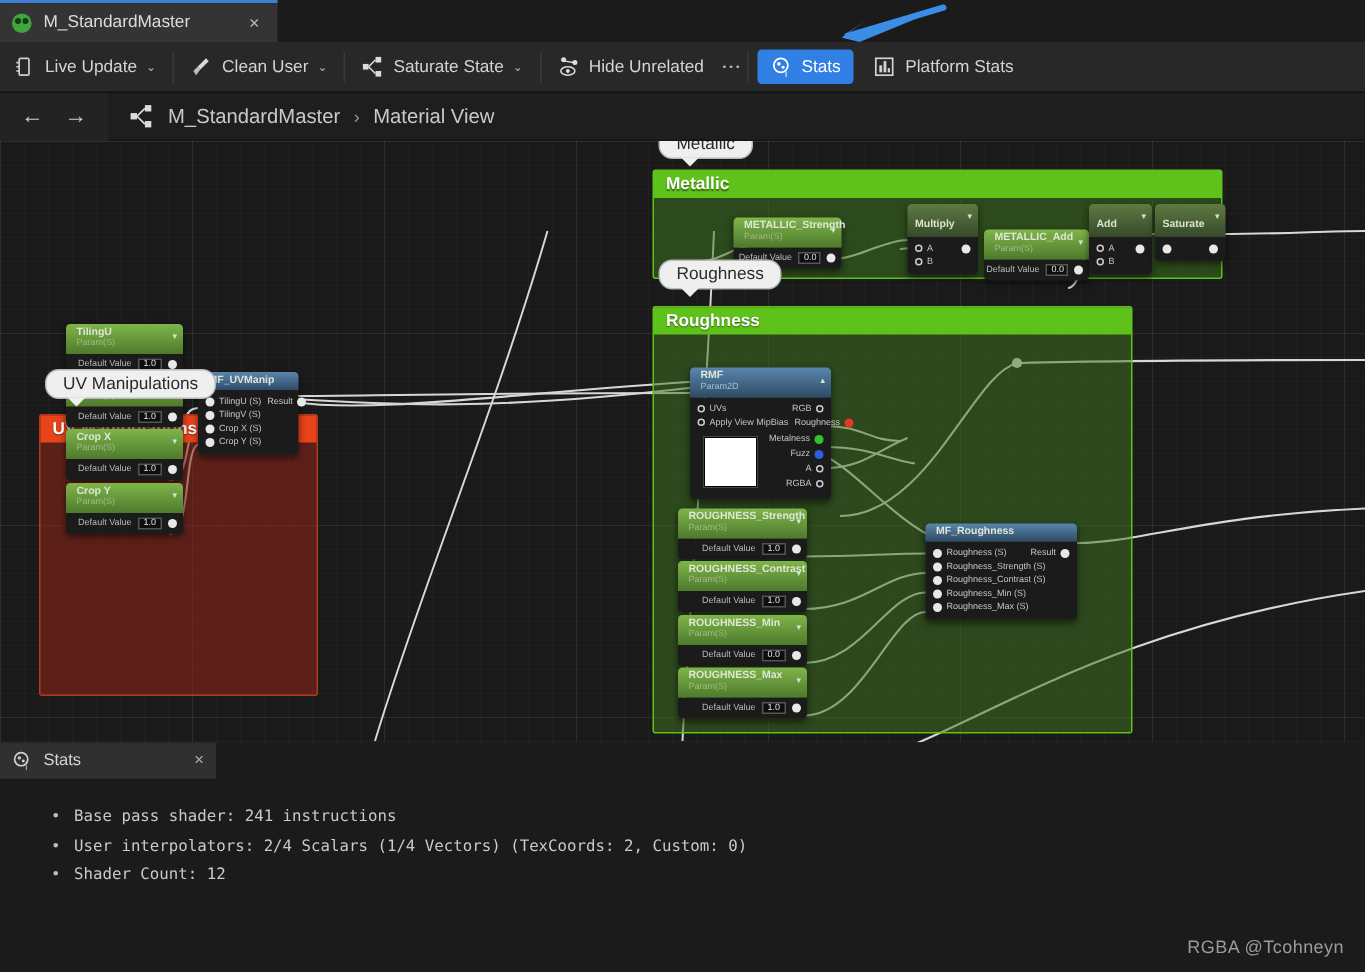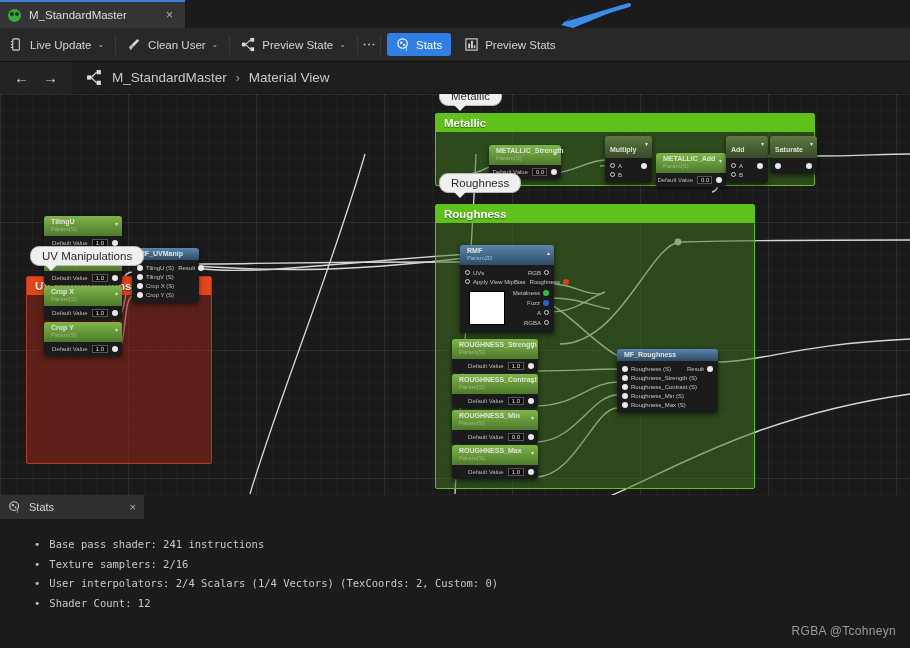--- a/index.html
+++ b/index.html
@@ -232,26 +232,36 @@
 
     <div class="tb-sep"></div>
 
     <div class="tb-item">
       <svg class="tb-glyph" viewBox="0 0 16 16">
         <rect x="1" y="6" width="4" height="4" fill="#dcdcdc"></rect>
         <rect x="10" y="1" width="4" height="4" fill="#dcdcdc"></rect>
         <rect x="10" y="11" width="4" height="4" fill="#dcdcdc"></rect>
         <path d="M5 8 L10 3 M5 8 L10 13" stroke="#dcdcdc" stroke-width="1.1"></path>
       </svg>
-      <span>Preview State</span>
+      <span>Saturate State</span>
       <span class="tb-caret">⌄</span>
     </div>
 
     <div class="tb-sep"></div>
 
+    <div class="tb-item">
+      <svg class="tb-glyph" viewBox="0 0 16 16">
+        <circle cx="4" cy="3" r="1.8" fill="#dcdcdc"></circle>
+        <circle cx="12" cy="5" r="1.8" fill="#dcdcdc"></circle>
+        <path d="M5 4 L11 5" stroke="#dcdcdc" stroke-width="1"></path>
+        <ellipse cx="7" cy="11" rx="5" ry="3" fill="none" stroke="#dcdcdc" stroke-width="1.1"></ellipse>
+        <circle cx="7" cy="11" r="1.4" fill="#dcdcdc"></circle>
+      </svg>
+      <span>Hide Unrelated</span>
+    </div>
 
     <span class="tb-dots">⋮</span>
 
     <div class="tb-sep"></div>
 
     <div class="tb-item tb-btn-active">
       <svg class="tb-glyph" viewBox="0 0 16 16">
         <circle cx="7" cy="7" r="5" fill="none" stroke="#fff" stroke-width="1.3"></circle>
         <circle cx="5.6" cy="6" r="1.3" fill="#fff"></circle>
         <circle cx="8.6" cy="8.4" r="1.1" fill="#fff"></circle>
@@ -260,21 +270,21 @@
       <span>Stats</span>
     </div>
 
     <div class="tb-item">
       <svg class="tb-glyph" viewBox="0 0 16 16">
         <rect x="2" y="2" width="12" height="12" fill="none" stroke="#d4d4d4" stroke-width="1.2"></rect>
         <rect x="4.5" y="7" width="2" height="5" fill="#d4d4d4"></rect>
         <rect x="7.5" y="4" width="2" height="8" fill="#d4d4d4"></rect>
         <rect x="10.5" y="9" width="1.6" height="3" fill="#d4d4d4"></rect>
       </svg>
-      <span>Preview Stats</span>
+      <span>Platform Stats</span>
     </div>
   </div>
 
   <div class="breadcrumb">
     <div class="bc-nav">
       <span class="bc-arrow">←</span>
       <span class="bc-arrow">→</span>
     </div>
     <div class="bc-body">
       <svg width="17" height="17" viewBox="0 0 16 16">
@@ -688,23 +698,20 @@
         <text x="10" y="15" font-size="7" fill="#cfcfcf" font-family="Liberation Sans">i</text>
       </svg>
       <span class="stats-tab-title">Stats</span>
       <span class="stats-close">×</span>
     </div>
     <div class="stats-list">
       <div class="stats-li">
           <span>Base pass shader: 241 instructions</span>
         </div>
       <div class="stats-li">
-          <span>Texture samplers: 2/16</span>
-        </div>
-      <div class="stats-li">
           <span>User interpolators: 2/4 Scalars (1/4 Vectors) (TexCoords: 2, Custom: 0)</span>
         </div>
       <div class="stats-li">
           <span>Shader Count: 12</span>
         </div>
     </div>
     <div class="watermark">RGBA @Tcohneyn</div>
   </div>
 
 </div>

